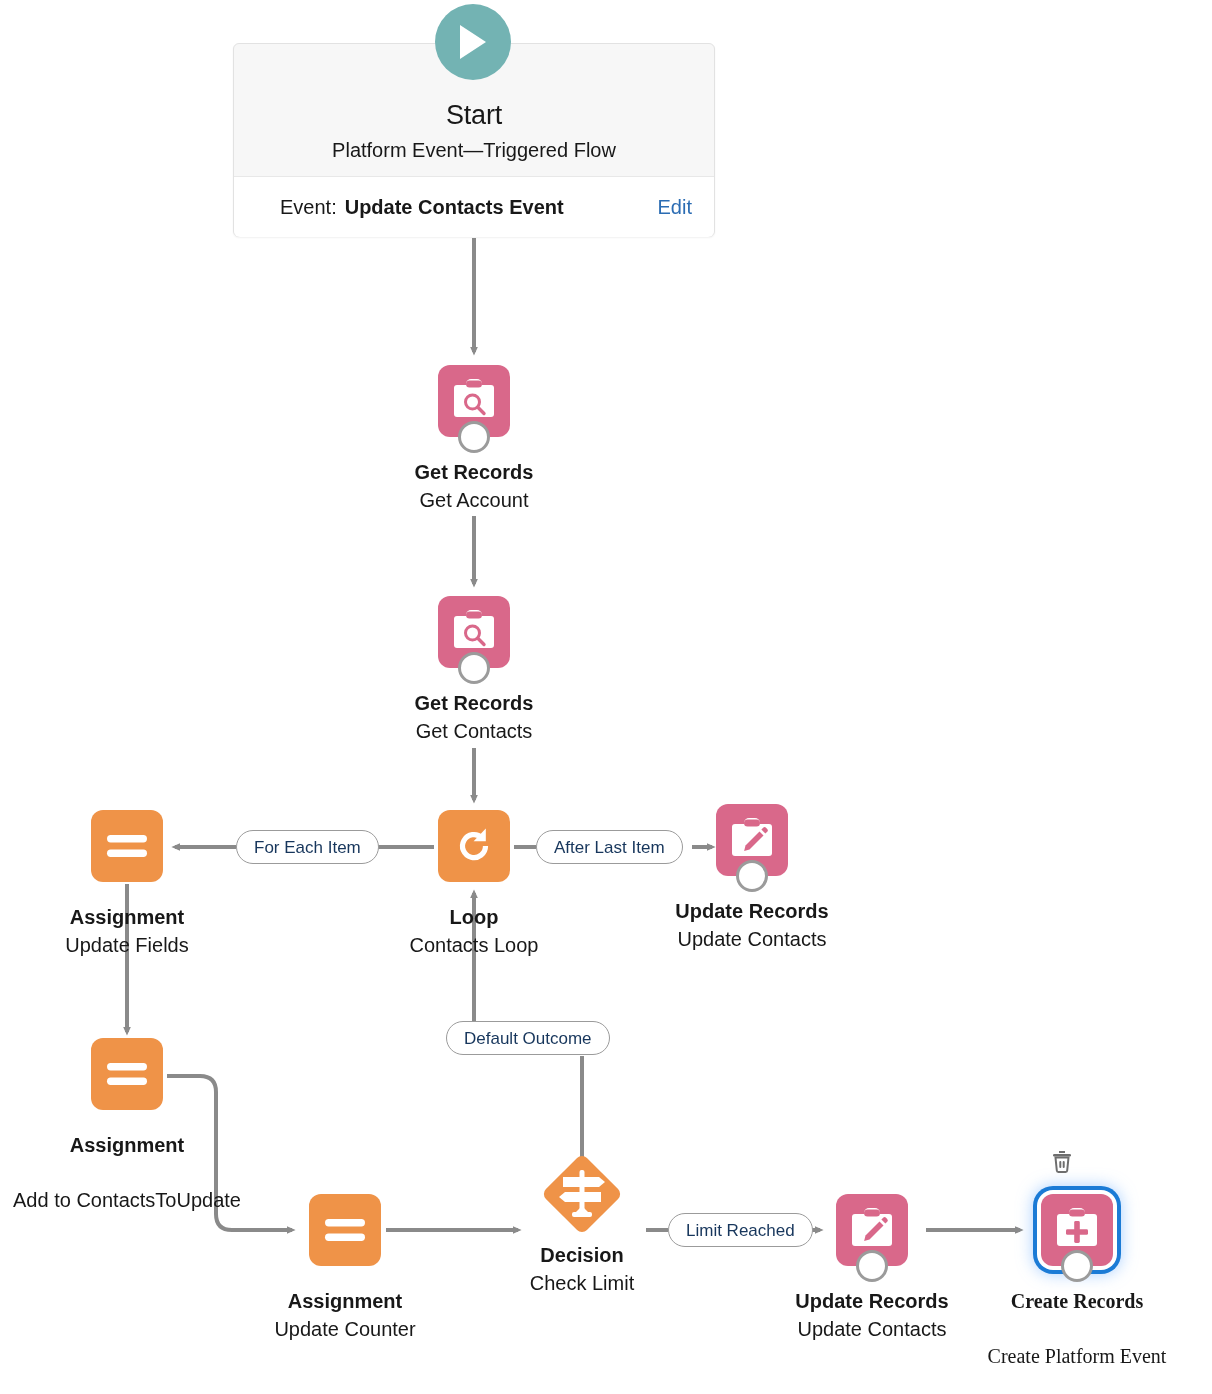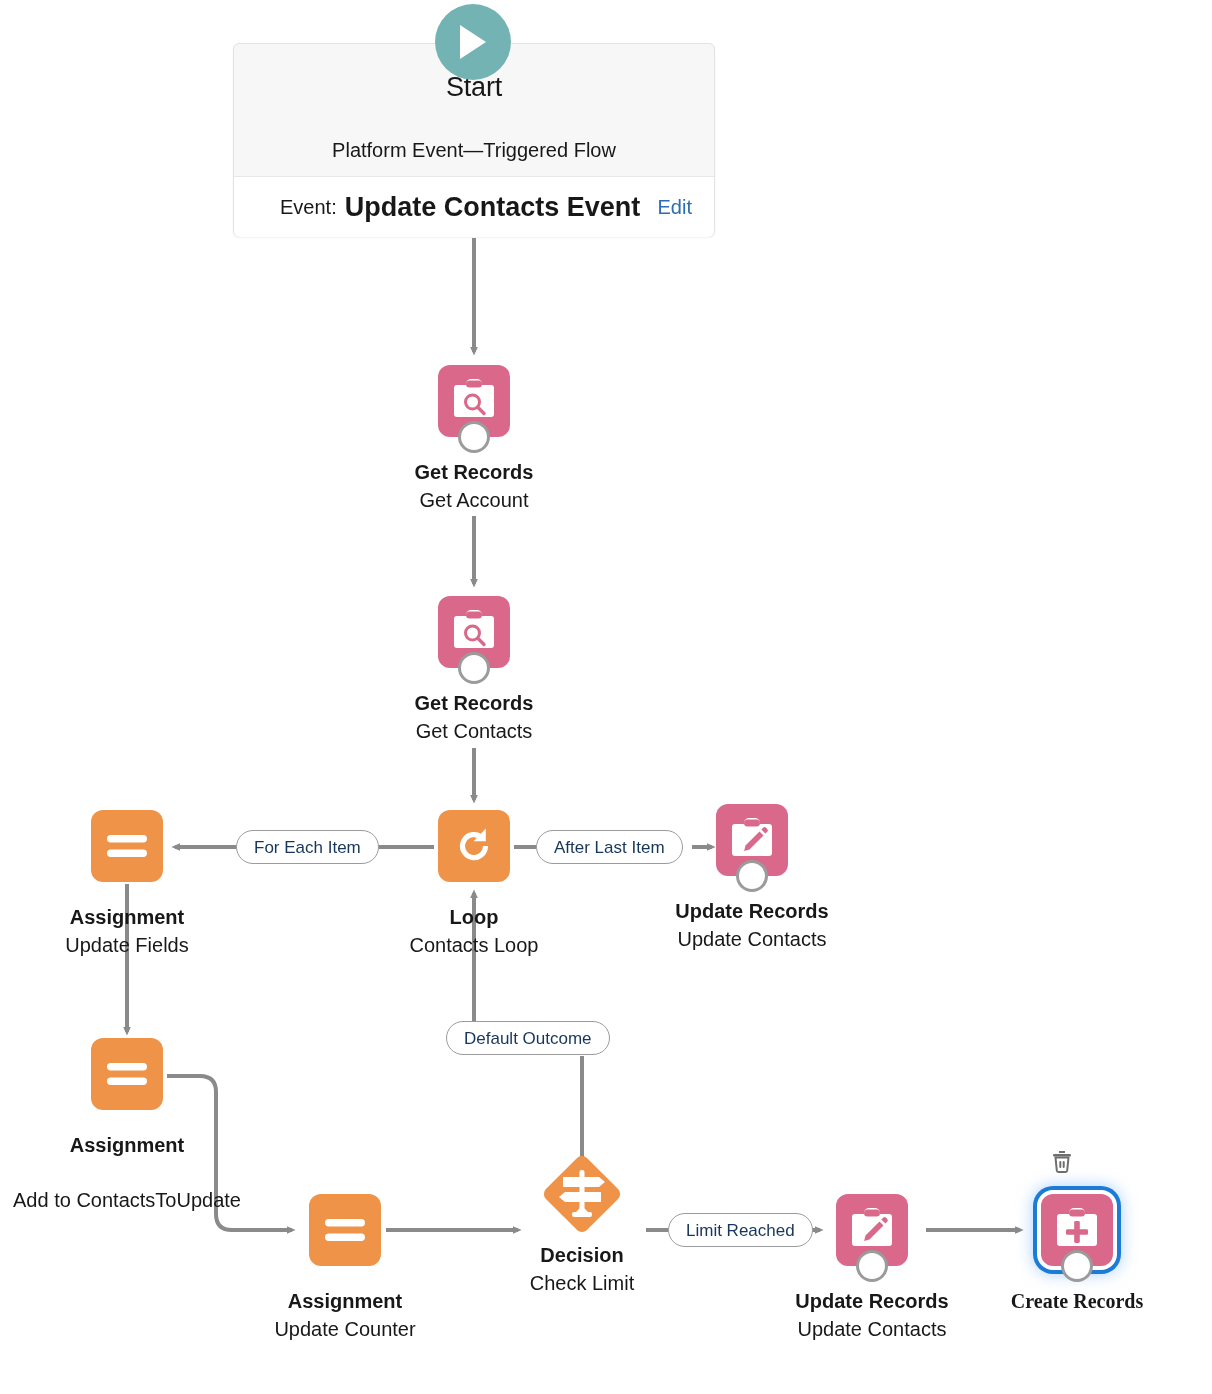--- a/index.html
+++ b/index.html
@@ -34,21 +34,20 @@
   }
   .start-card .sc-top{
     height:133px;
     box-sizing:border-box;
     display:flex;
     flex-direction:column;
     align-items:center;
     justify-content:flex-end;
     padding-bottom:12px;
     border-bottom:1px solid #e8e8e8;
-    gap:28px;
   }
   .start-title{
     font-size:27px;
     color:#181818;
     line-height:34px;
     letter-spacing:-.2px;
   }
   .start-sub{
     font-size:20px;
     color:#181818;
@@ -58,21 +57,21 @@
   .start-card .sc-bot{
     height:60px;
     background:#ffffff;
     border-radius:0 0 6px 6px;
     display:flex;
     align-items:center;
     padding:0 22px;
     box-sizing:border-box;
   }
   .ev-label{font-size:20px;color:#181818;margin-left:24px;}
-  .ev-value{font-size:27px;color:#181818;font-weight:bold;margin-left:8px;}
+  .ev-value{font-size:20px;color:#181818;font-weight:bold;margin-left:8px;}
   .ev-edit{
     margin-left:auto;
     font-size:20px;
     color:#2b6cb3;
     cursor:pointer;
   }
   .start-play{
     position:absolute;
     left:435px; top:4px;
     width:76px;height:76px;
@@ -369,20 +368,21 @@
       <svg width="44" height="46" viewBox="0 0 44 46" aria-hidden="true">
         <path d="M5 7 h34 a3 3 0 0 1 3 3 v26 a3 3 0 0 1 -3 3 h-34 a3 3 0 0 1 -3 -3 v-26 a3 3 0 0 1 3 -3 z" fill="#ffffff"></path>
         <rect x="14" y="1" width="16" height="10" rx="5" fill="#ffffff"></rect>
         <rect x="14" y="2.5" width="16" height="7" rx="3.5" fill="#d9688a"></rect>
         <rect x="19.2" y="14" width="5.6" height="22" rx="1.4" fill="#d9688a"></rect>
         <rect x="11" y="22.2" width="22" height="5.6" rx="1.4" fill="#d9688a"></rect>
       </svg>
       <div class="node-handle"></div>
     </div>
     <div class="node-label">Create Records</div>
+    <div class="node-name">Create Platform Event</div>
   </div>
 
   <div class="pill" style="left:236px; top:830px;">For Each Item</div>
 
   <div class="pill" style="left:536px; top:830px;">After Last Item</div>
 
   <div class="pill" style="left:446px; top:1021px;">Default Outcome</div>
 
   <div class="pill" style="left:668px; top:1213px;">Limit Reached</div>
 

